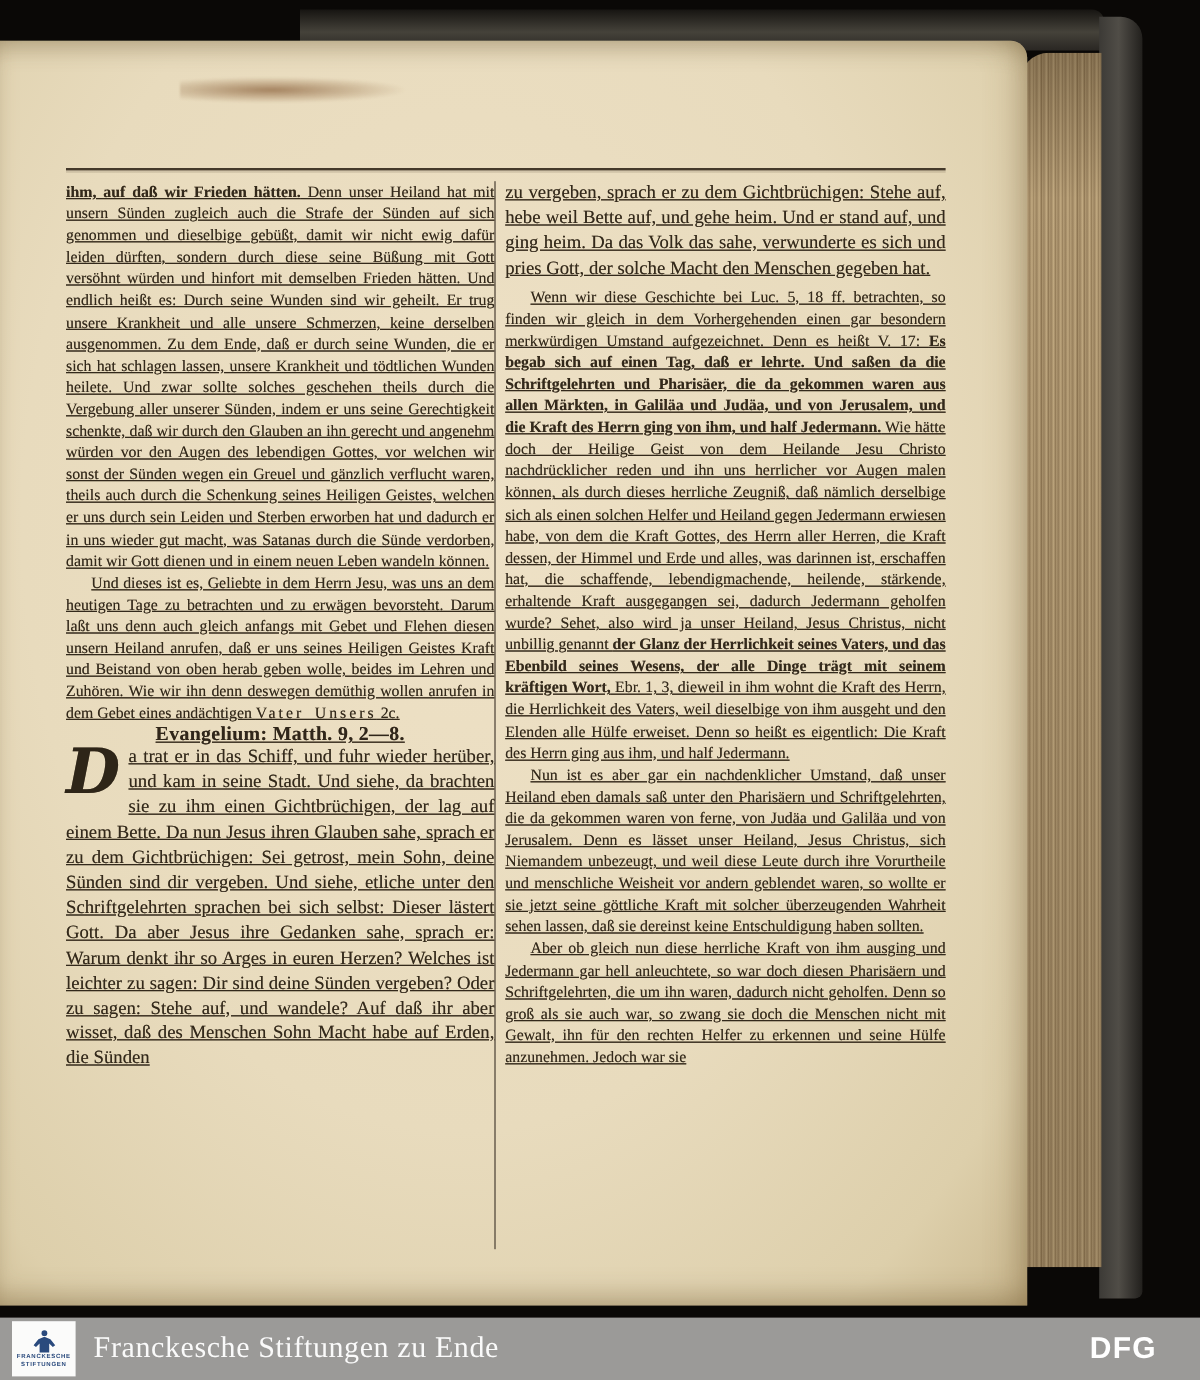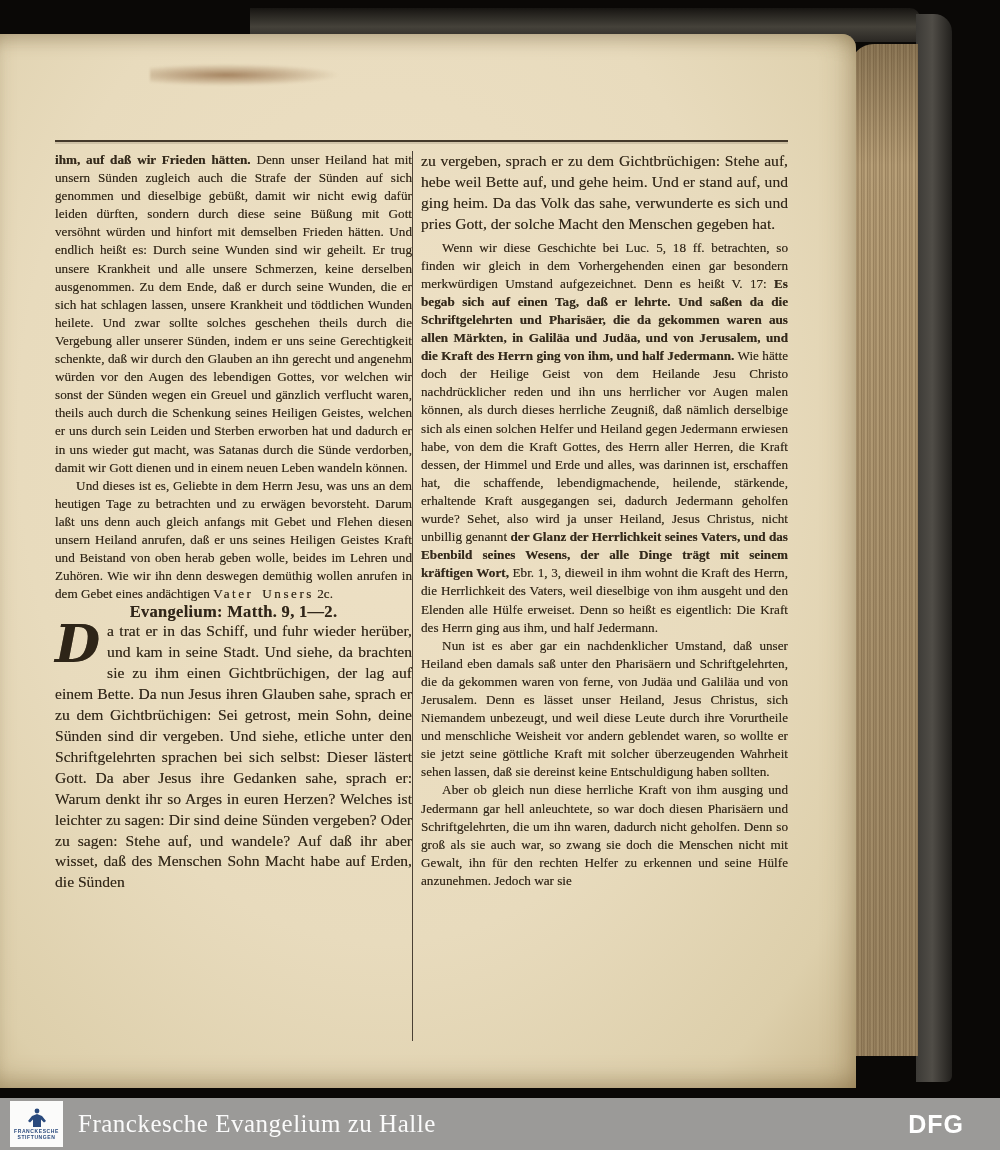--- a/index.html
+++ b/index.html
@@ -33,21 +33,21 @@
   .page-header{position:absolute;left:55px;top:78px;width:733px;height:26px;}
   .header-title{position:absolute;left:0;width:100%;text-align:center;
     font-size:17px;font-weight:bold;letter-spacing:.5px;color:#3a2f20;}
   .page-number{position:absolute;right:2px;top:3px;font-size:14px;letter-spacing:1.5px;color:#463a28;}
   .header-rule{position:absolute;left:55px;top:106px;width:733px;height:2px;background:#44392a;
     box-shadow:0 2px 0 rgba(68,57,42,.15);}
 
   
   .col-divider{position:absolute;left:412px;top:117px;width:1px;height:890px;background:#4a4034;}
   .col{position:absolute;top:117px;text-align:justify;font-size:13.2px;line-height:18.1px;
-       color:#33291b;text-shadow:0 0 .4px rgba(45,33,15,.55);}
+       color:#33291b;text-shadow:0 0 .4px rgba(45,33,15,.55);text-decoration:underline;}
   .col-left{left:55px;width:357px;}
   .col-right{left:421px;width:367px;}
   .col p{margin:0;}
   .indent{text-indent:1.6em;}
   .bold{font-weight:bold;}
   .spaced{letter-spacing:2.5px;word-spacing:3px;}
   .gospel-heading{margin:13px 0 7px 0;text-align:center;font-size:16.5px;font-weight:bold;
     letter-spacing:.3px;text-indent:0;color:#30261a;}
   .gospel{font-size:15.6px;line-height:20.9px;}
   .dropcap{float:left;font-family:"DejaVu Serif",serif;font-style:italic;font-weight:bold;
@@ -77,21 +77,21 @@
 
   <div class="page">
     <div class="stain"></div>
 
     <div class="header-rule"></div>
     <div class="col-divider"></div>
 
     <div class="col col-left">
       <p><span class="bold">ihm, auf daß wir Frieden hätten.</span><span> Denn unser Heiland hat mit unsern Sünden zugleich auch die Strafe der Sünden auf sich genommen und dieselbige gebüßt, damit wir nicht ewig dafür leiden dürften, sondern durch diese seine Büßung mit Gott versöhnt würden und hinfort mit demselben Frieden hätten. Und endlich heißt es: Durch seine Wunden sind wir geheilt. Er trug unsere Krankheit und alle unsere Schmerzen, keine derselben ausgenommen. Zu dem Ende, daß er durch seine Wunden, die er sich hat schlagen lassen, unsere Krankheit und tödtlichen Wunden heilete. Und zwar sollte solches geschehen theils durch die Vergebung aller unserer Sünden, indem er uns seine Gerechtigkeit schenkte, daß wir durch den Glauben an ihn gerecht und angenehm würden vor den Augen des lebendigen Gottes, vor welchen wir sonst der Sünden wegen ein Greuel und gänzlich verflucht waren, theils auch durch die Schenkung seines Heiligen Geistes, welchen er uns durch sein Leiden und Sterben erworben hat und dadurch er in uns wieder gut macht, was Satanas durch die Sünde verdorben, damit wir Gott dienen und in einem neuen Leben wandeln können.</span></p>
       <p class="indent"><span>Und dieses ist es, Geliebte in dem Herrn Jesu, was uns an dem heutigen Tage zu betrachten und zu erwägen bevorsteht. Darum laßt uns denn auch gleich anfangs mit Gebet und Flehen diesen unsern Heiland anrufen, daß er uns seines Heiligen Geistes Kraft und Beistand von oben herab geben wolle, beides im Lehren und Zuhören. Wie wir ihn denn deswegen demüthig wollen anrufen in dem Gebet eines andächtigen </span><span class="spaced">Vater Unsers</span><span> 2c.</span></p>
-      <p class="gospel-heading">Evangelium: Matth. 9, 1—2.</p>
+      <p class="gospel-heading">Evangelium: Matth. 9, 2—8.</p>
       <p class="gospel"><span class="dropcap">D</span><span>a trat er in das Schiff, und fuhr wieder herüber, und kam in seine Stadt. Und siehe, da brachten sie zu ihm einen Gichtbrüchigen, der lag auf einem Bette. Da nun Jesus ihren Glauben sahe, sprach er zu dem Gichtbrüchigen: Sei getrost, mein Sohn, deine Sünden sind dir vergeben. Und siehe, etliche unter den Schriftgelehrten sprachen bei sich selbst: Dieser lästert Gott. Da aber Jesus ihre Gedanken sahe, sprach er: Warum denkt ihr so Arges in euren Herzen? Welches ist leichter zu sagen: Dir sind deine Sünden vergeben? Oder zu sagen: Stehe auf, und wandele? Auf daß ihr aber wisset, daß des Menschen Sohn Macht habe auf Erden, die Sünden</span></p>
     </div>
 
     <div class="col col-right">
       <p class="gospel">zu vergeben, sprach er zu dem Gichtbrüchigen: Stehe auf, hebe weil Bette auf, und gehe heim. Und er stand auf, und ging heim. Da das Volk das sahe, verwunderte es sich und pries Gott, der solche Macht den Menschen gegeben hat.</p>
       <p class="indent" style="margin-top:4px;"><span>Wenn wir diese Geschichte bei Luc. 5, 18 ff. betrachten, so finden wir gleich in dem Vorhergehenden einen gar besondern merkwürdigen Umstand aufgezeichnet. Denn es heißt V. 17: </span><span class="bold">Es begab sich auf einen Tag, daß er lehrte. Und saßen da die Schriftgelehrten und Pharisäer, die da gekommen waren aus allen Märkten, in Galiläa und Judäa, und von Jerusalem, und die Kraft des Herrn ging von ihm, und half Jedermann.</span><span> Wie hätte doch der Heilige Geist von dem Heilande Jesu Christo nachdrücklicher reden und ihn uns herrlicher vor Augen malen können, als durch dieses herrliche Zeugniß, daß nämlich derselbige sich als einen solchen Helfer und Heiland gegen Jedermann erwiesen habe, von dem die Kraft Gottes, des Herrn aller Herren, die Kraft dessen, der Himmel und Erde und alles, was darinnen ist, erschaffen hat, die schaffende, lebendigmachende, heilende, stärkende, erhaltende Kraft ausgegangen sei, dadurch Jedermann geholfen wurde? Sehet, also wird ja unser Heiland, Jesus Christus, nicht unbillig genannt </span><span class="bold">der Glanz der Herrlichkeit seines Vaters, und das Ebenbild seines Wesens, der alle Dinge trägt mit seinem kräftigen Wort,</span><span> Ebr. 1, 3, dieweil in ihm wohnt die Kraft des Herrn, die Herrlichkeit des Vaters, weil dieselbige von ihm ausgeht und den Elenden alle Hülfe erweiset. Denn so heißt es eigentlich: Die Kraft des Herrn ging aus ihm, und half Jedermann.</span></p>
       <p class="indent">Nun ist es aber gar ein nachdenklicher Umstand, daß unser Heiland eben damals saß unter den Pharisäern und Schriftgelehrten, die da gekommen waren von ferne, von Judäa und Galiläa und von Jerusalem. Denn es lässet unser Heiland, Jesus Christus, sich Niemandem unbezeugt, und weil diese Leute durch ihre Vorurtheile und menschliche Weisheit vor andern geblendet waren, so wollte er sie jetzt seine göttliche Kraft mit solcher überzeugenden Wahrheit sehen lassen, daß sie dereinst keine Entschuldigung haben sollten.</p>
       <p class="indent">Aber ob gleich nun diese herrliche Kraft von ihm ausging und Jedermann gar hell anleuchtete, so war doch diesen Pharisäern und Schriftgelehrten, die um ihn waren, dadurch nicht geholfen. Denn so groß als sie auch war, so zwang sie doch die Menschen nicht mit Gewalt, ihn für den rechten Helfer zu erkennen und seine Hülfe anzunehmen. Jedoch war sie</p>
     </div>
   </div>
@@ -100,17 +100,17 @@
     <div class="logo-box">
       <svg width="22" height="20" viewBox="0 0 22 20">
         <circle cx="11" cy="3" r="2.4" fill="#2a4a7d"></circle>
         <path d="M11 6 L6 8 L2 13 L4 14.5 L7 11.5 L7 19 L15 19 L15 11.5 L18 14.5 L20 13 L16 8 Z" fill="#2a4a7d"></path>
       </svg>
       <div class="logo-caption">
         <span>FRANCKESCHE</span>
         <span>STIFTUNGEN</span>
       </div>
     </div>
-    <div class="institution">Franckesche Evangelium zu Halle</div>
+    <div class="institution">Franckesche Stiftungen zu Ende</div>
     <div class="dfg">DFG</div>
   </div>
 
 </div>
 
 </body></html>

